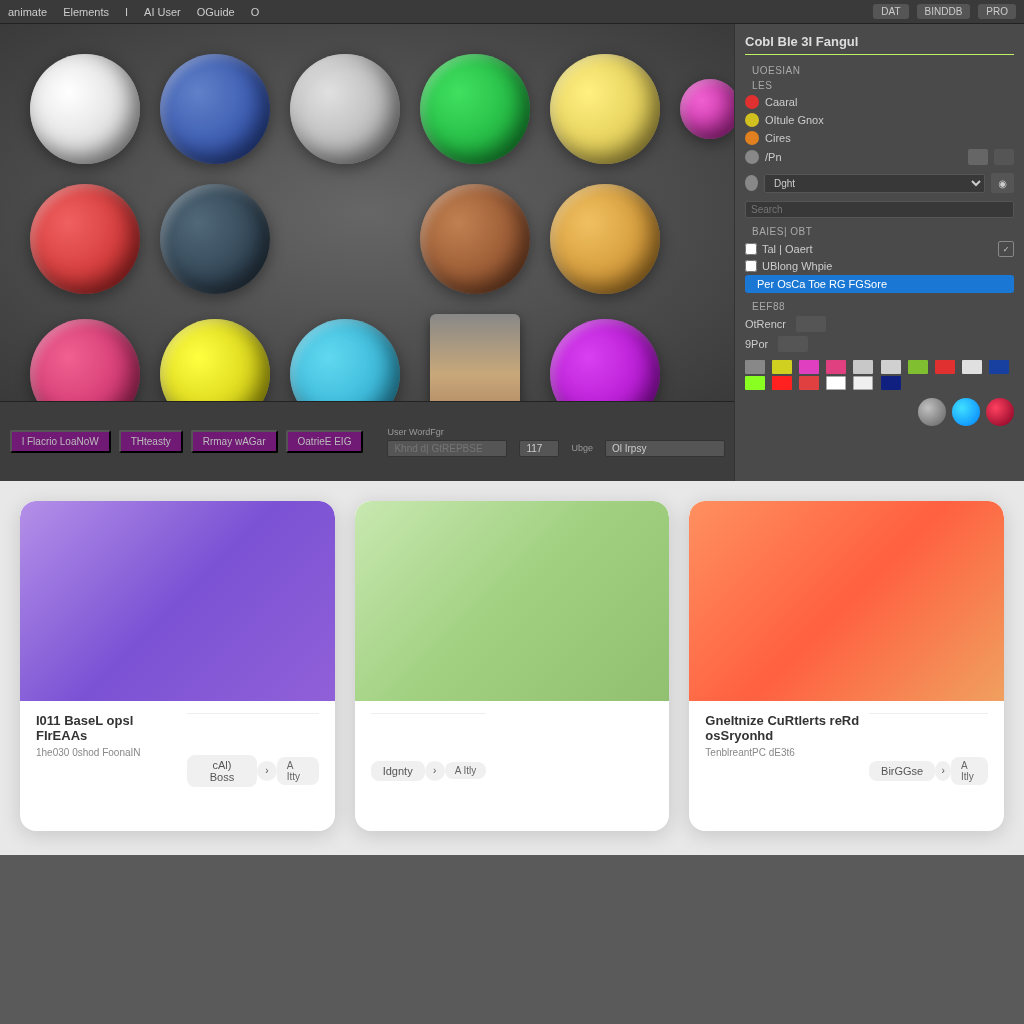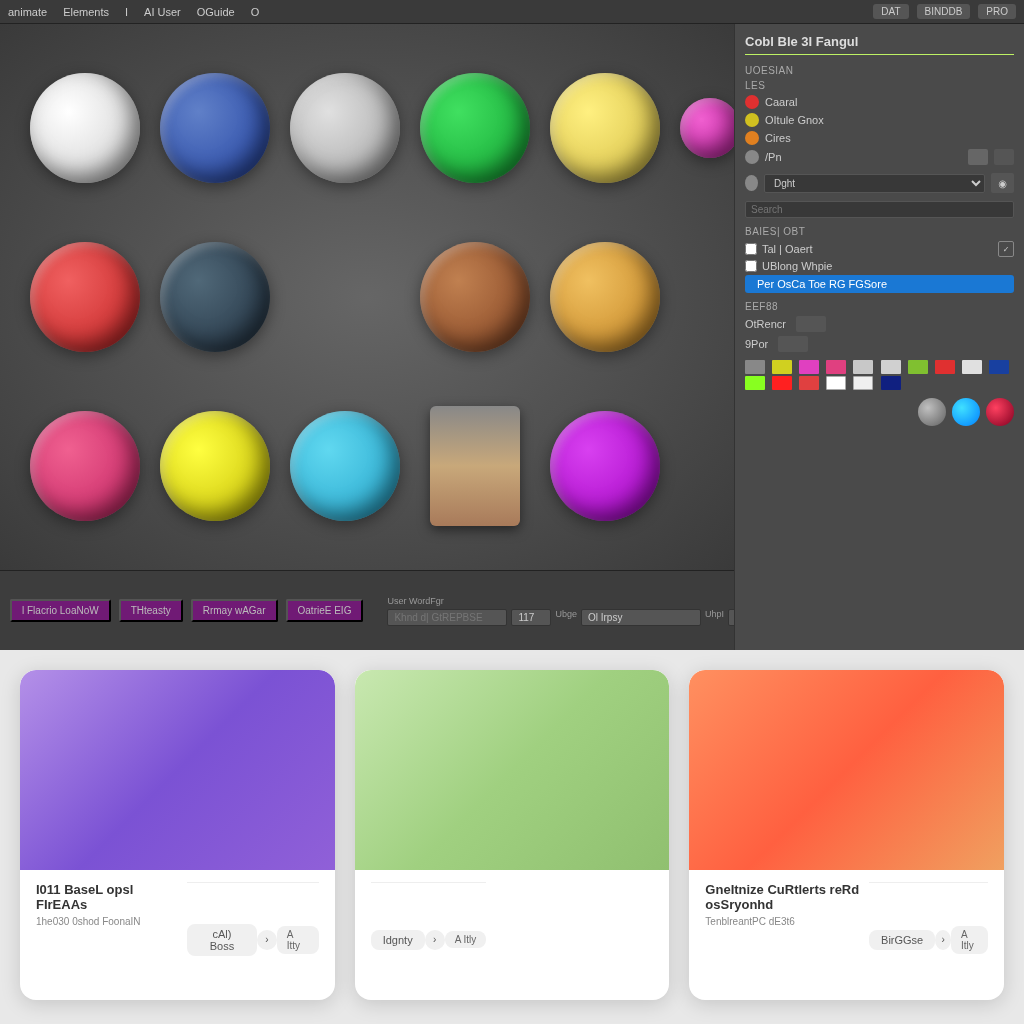--- a/index.html
+++ b/index.html
@@ -7,21 +7,21 @@
       width: 1024px;
       height: 1024px;
       overflow: hidden;
       font-family: Arial, sans-serif;
       background: #5a5a5a;
     }
 
     
     .top-section {
       width: 100%;
-      height: 650px;
+      height: 481px;
       background: #4a4a4a;
       position: relative;
       overflow: hidden;
     }
 
     
     .menu-bar {
       width: 100%;
       height: 24px;
       background: #3a3a3a;
@@ -148,20 +148,21 @@
     .panel-section {
       margin-bottom: 8px;
     }
 
     .panel-section-title {
       color: #aaa;
       font-size: 10px;
       text-transform: uppercase;
       margin-bottom: 4px;
       letter-spacing: 0.5px;
+      margin-left: 7px;
     }
 
     .panel-row {
       display: flex;
       align-items: center;
       gap: 6px;
       margin-bottom: 4px;
     }
 
     .color-dot {
@@ -396,21 +397,21 @@
   </div>
 
   <div class="bottom-toolbar">
     <button class="toolbar-btn">l Flacrio LoaNoW</button>
     <button class="toolbar-btn">THteasty</button>
     <button class="toolbar-btn">Rrmay wAGar</button>
     <button class="toolbar-btn">OatrieE EIG</button>
     <div class="toolbar-sep"></div>
     <div class="toolbar-input-group">
       <span class="toolbar-label">User WordFgr</span>
-      <div style="display:flex; gap:4px; ">
+      <div style="display:flex; gap:12px; align-items:center;">
         <input class="toolbar-input" placeholder="Khnd d| GtREPBSE" style="">
         <input class="toolbar-input toolbar-input-sm" value="117" style="">
         <span class="toolbar-label">Ubge</span>
         <input class="toolbar-input" value="Ol Irpsy" style="">
         <span class="toolbar-label">UhpI</span>
         <input class="toolbar-input" value="dSlee" style="">
       </div>
     </div>
   </div>
 

